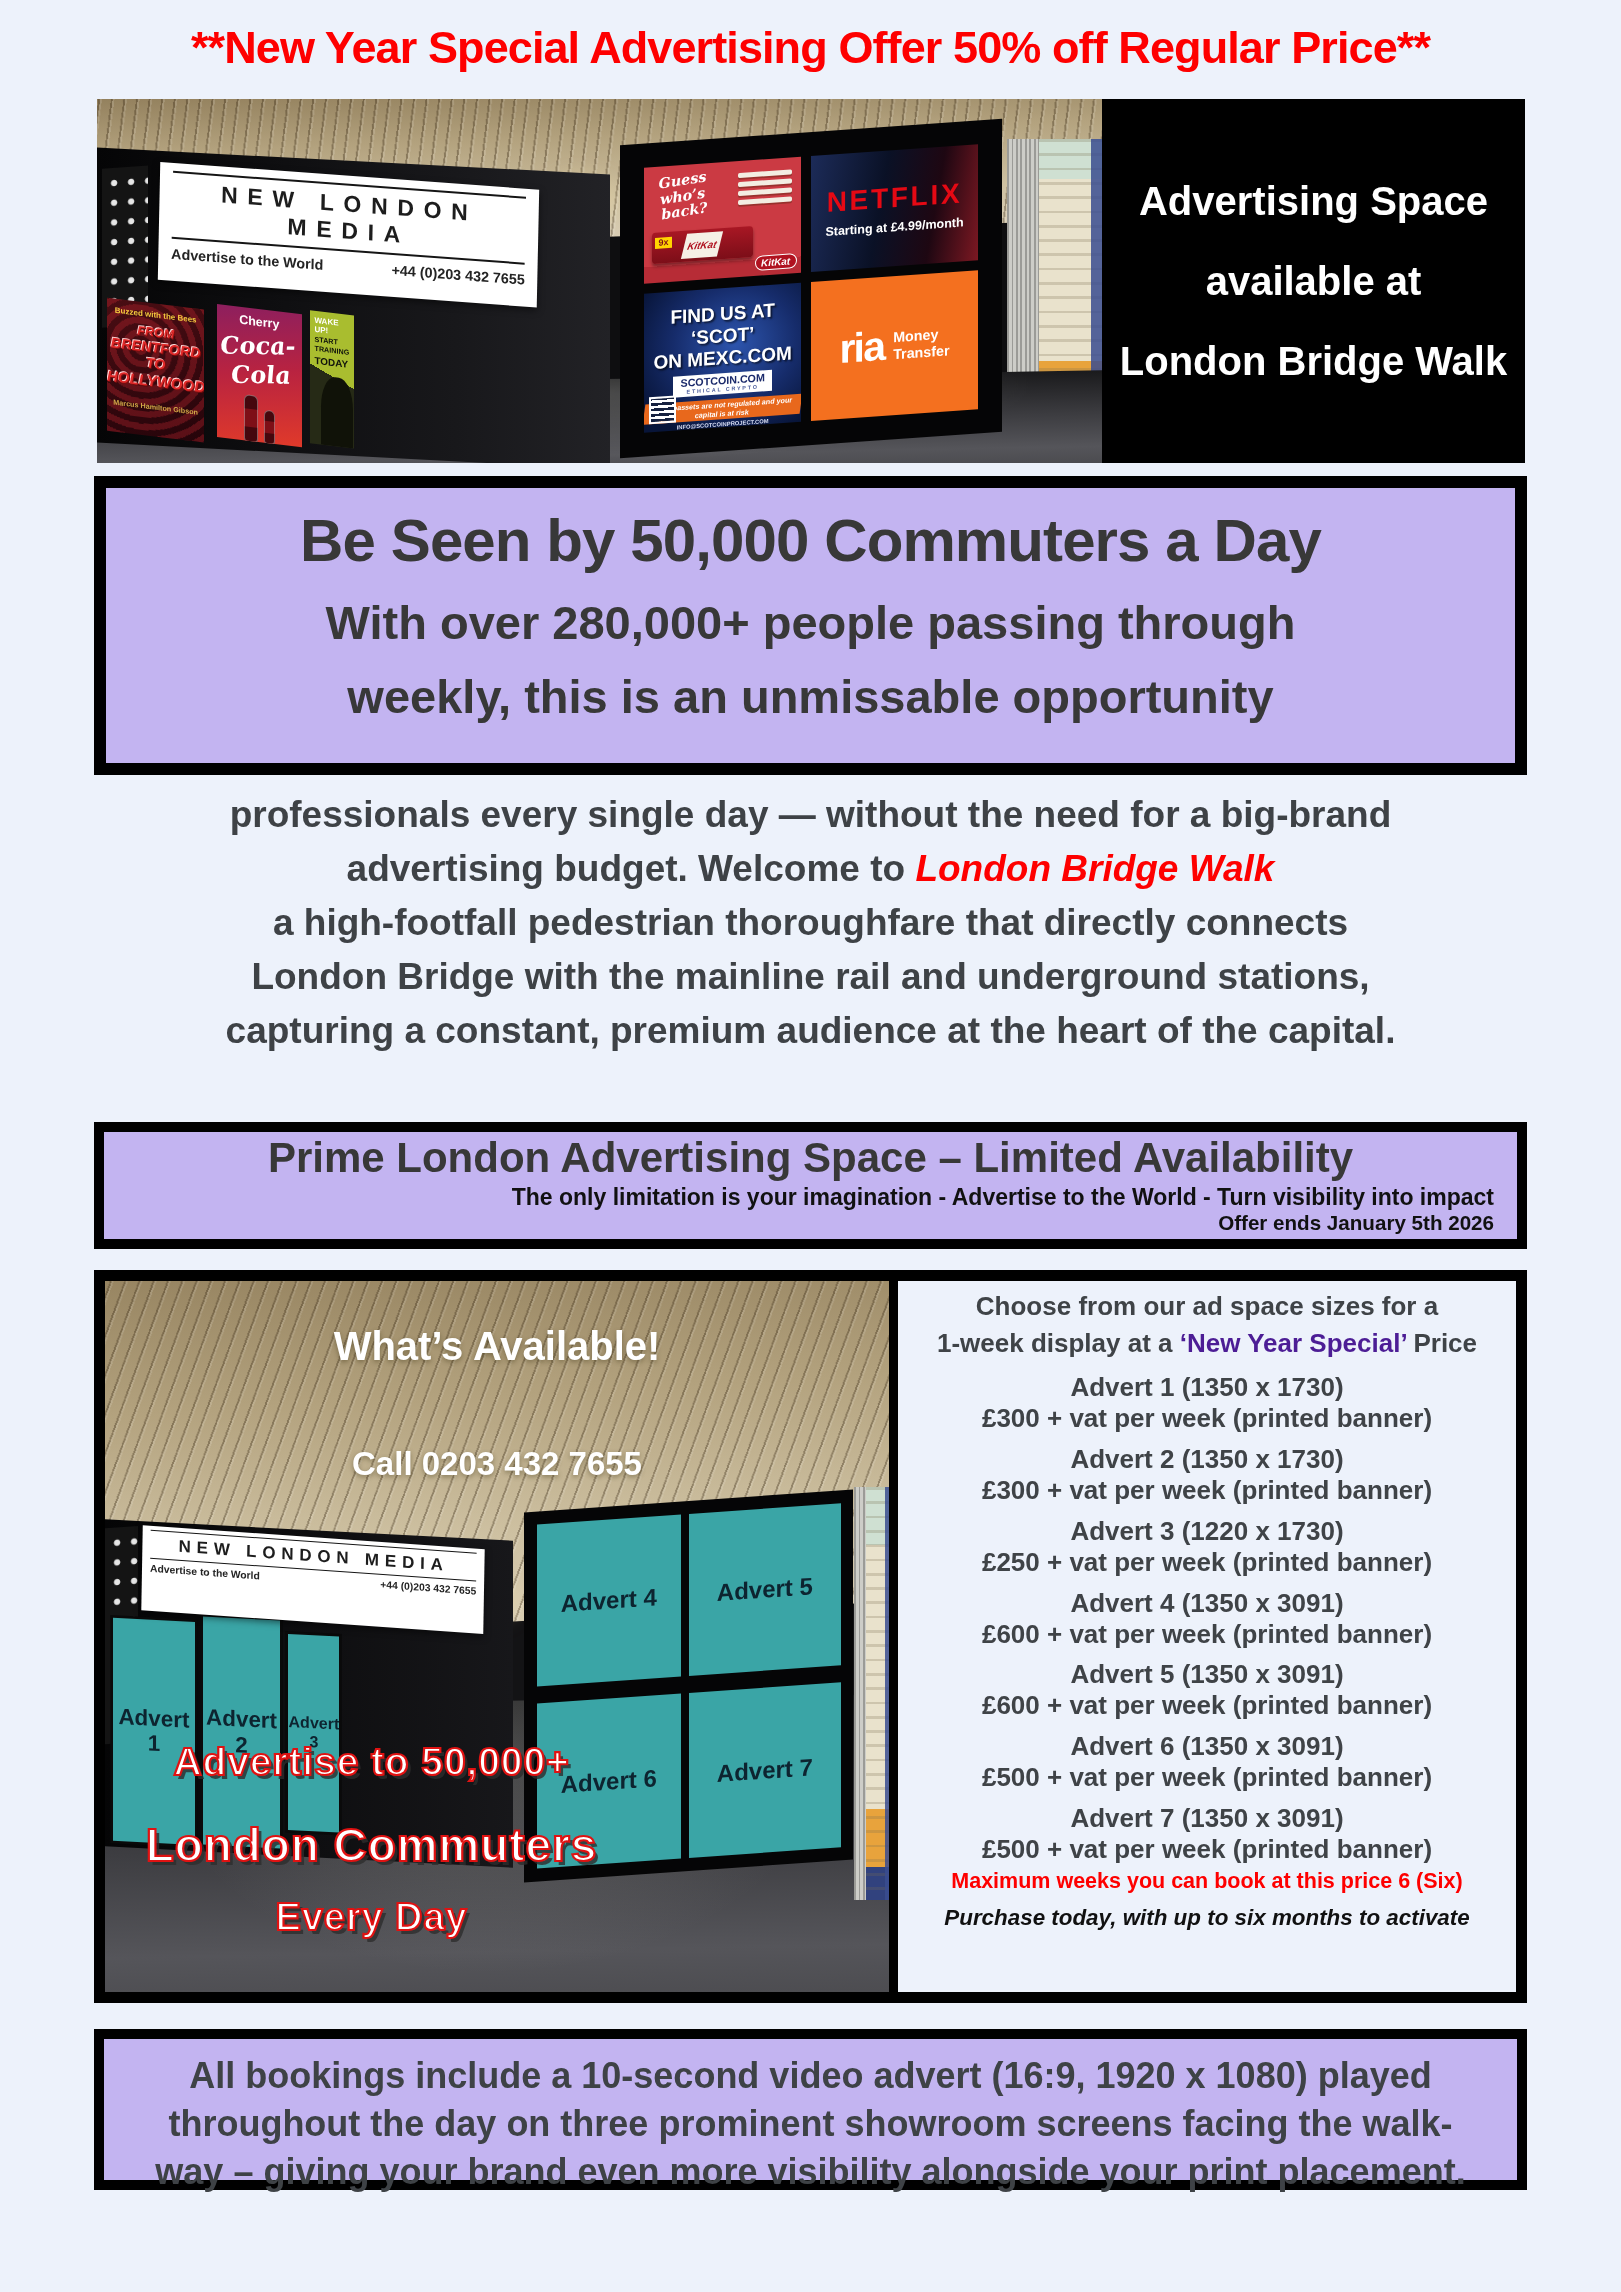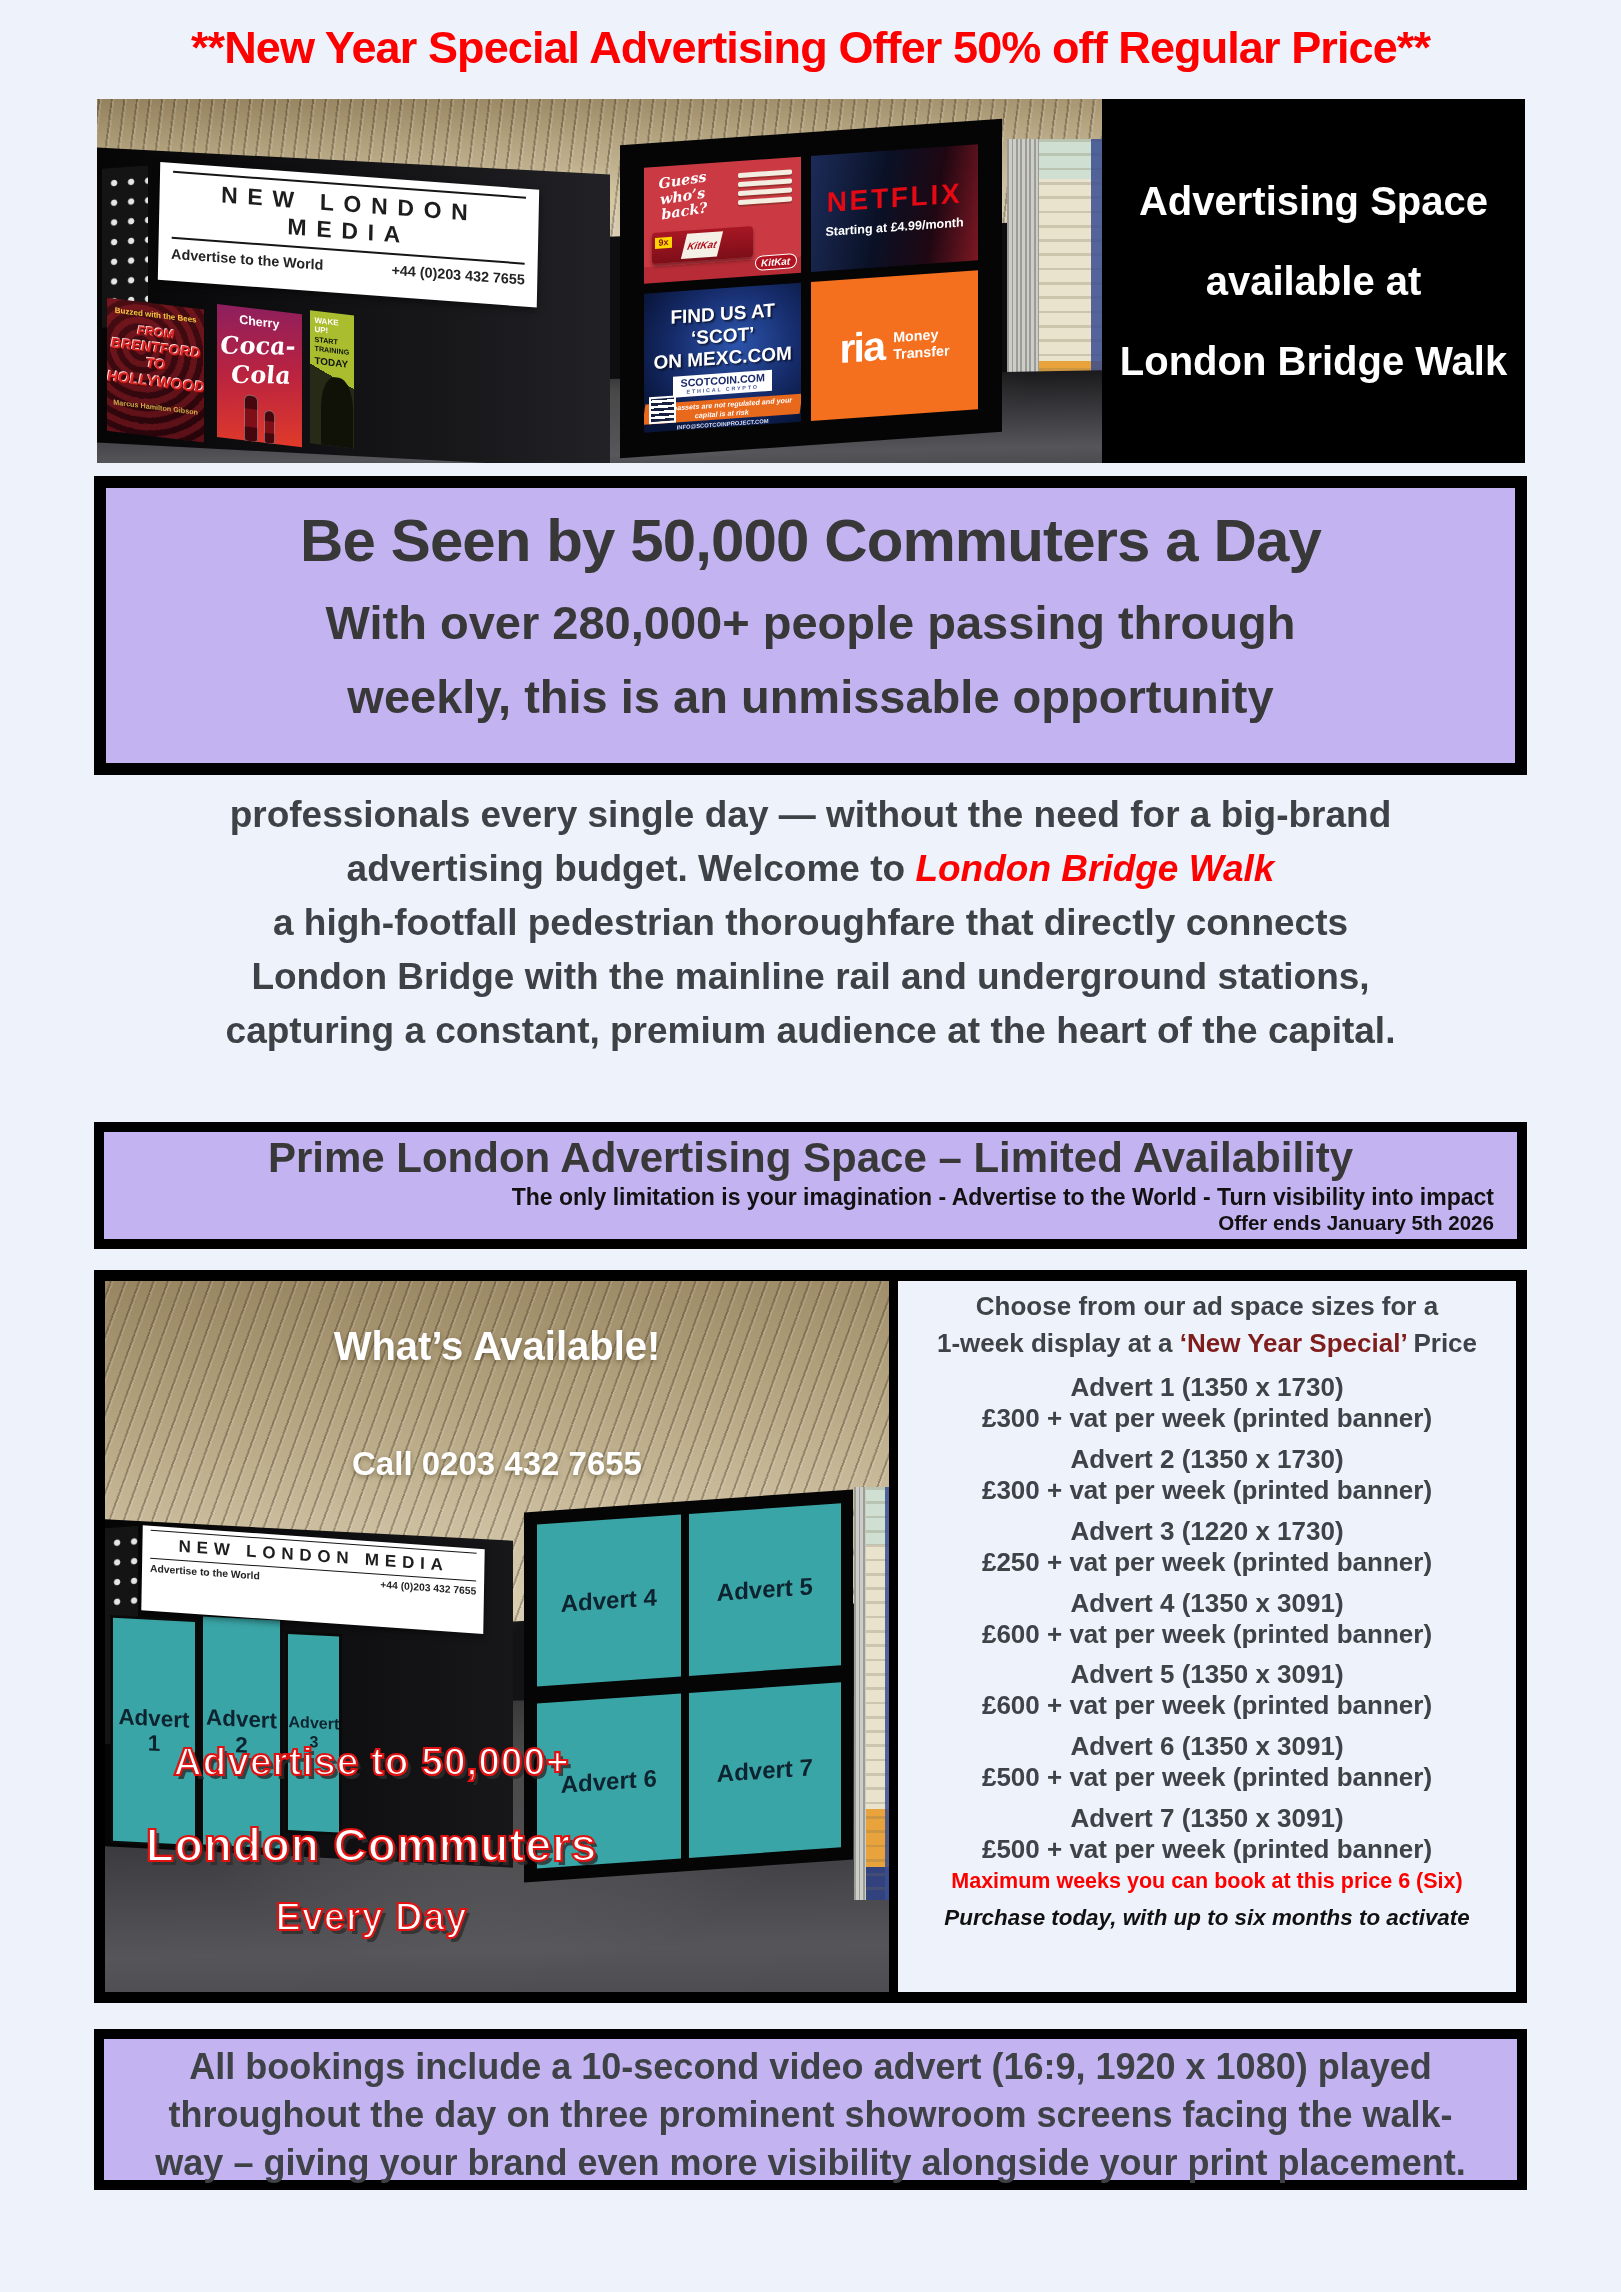--- a/index.html
+++ b/index.html
@@ -106,21 +106,21 @@
   .b1{top:476px;height:299px;}
   .b1-title{font-size:60px;font-weight:800;letter-spacing:-0.9px;margin-top:18px;}
   .b1-sub{font-size:47px;font-weight:800;margin-top:19.7px;}
   .b2{top:1122px;height:127px;border-width:10.7px;}
   .b2-title{font-size:42px;font-weight:800;margin-top:1.8px;}
   .b2-row{display:flex;justify-content:space-between;align-items:flex-end;padding:0 23px;margin-top:1.8px;flex-direction:column;}
   .b2-sub{font-size:23px;font-weight:800;color:#111;}
   .b2-ends{font-size:20.6px;font-weight:800;color:#111;}
   .b3{top:2029px;height:161px;border-width:10.7px;color:#3e4246;}
   .b3 div{font-size:36px;font-weight:800;line-height:48px;}
-  .b3 div:first-child{margin-top:4px;}
+  .b3 div:first-child{margin-top:13px;}
 
   
   .intro{position:absolute;top:788px;left:94px;width:1433px;text-align:center;
      color:#3e4246;font-size:37px;font-weight:800;line-height:54px;}
   .intro .red{color:#fe0000;font-style:italic;}
 
   
   .mid{position:absolute;top:1270px;left:94px;width:1433px;height:733px;border:11.6px solid #000;
      box-sizing:border-box;display:flex;background:#000;}
   .mid-photo{position:relative;width:784px;height:100%;background:#131315;overflow:hidden;flex:none;}
@@ -142,21 +142,21 @@
      display:flex;align-items:center;justify-content:center;}
   .ov{position:absolute;left:5%;width:58%;text-align:center;color:#fff;font-weight:900;
      letter-spacing:0.9px;-webkit-text-stroke:2.2px #e01212;z-index:6;
      text-shadow:3.6px 3.6px 0 rgba(45,45,45,.8);}
   .ov1{top:64.5%;font-size:39px;}
   .ov2{top:75.5%;font-size:46px;}
   .ov3{top:86.5%;font-size:38px;}
 
   
   .pr-head{font-size:26px;font-weight:800;line-height:37px;}
-  .pr-head .red{color:#7f1d1d;}
+  .pr-head .red{color:#4c1d95;}
   .p-item{margin-top:9.9px;}
   .p-name{font-size:26px;font-weight:800;line-height:31px;}
   .p-price{font-size:26px;font-weight:800;line-height:31px;}
   .pr-max{margin-top:3.6px;font-size:21.5px;font-weight:800;color:#fe0000;}
   .pr-purchase{margin-top:10.7px;font-size:22.4px;font-weight:800;font-style:italic;color:#111;}
 </style>
 </head>
 <body>
 
 <div class="page">

